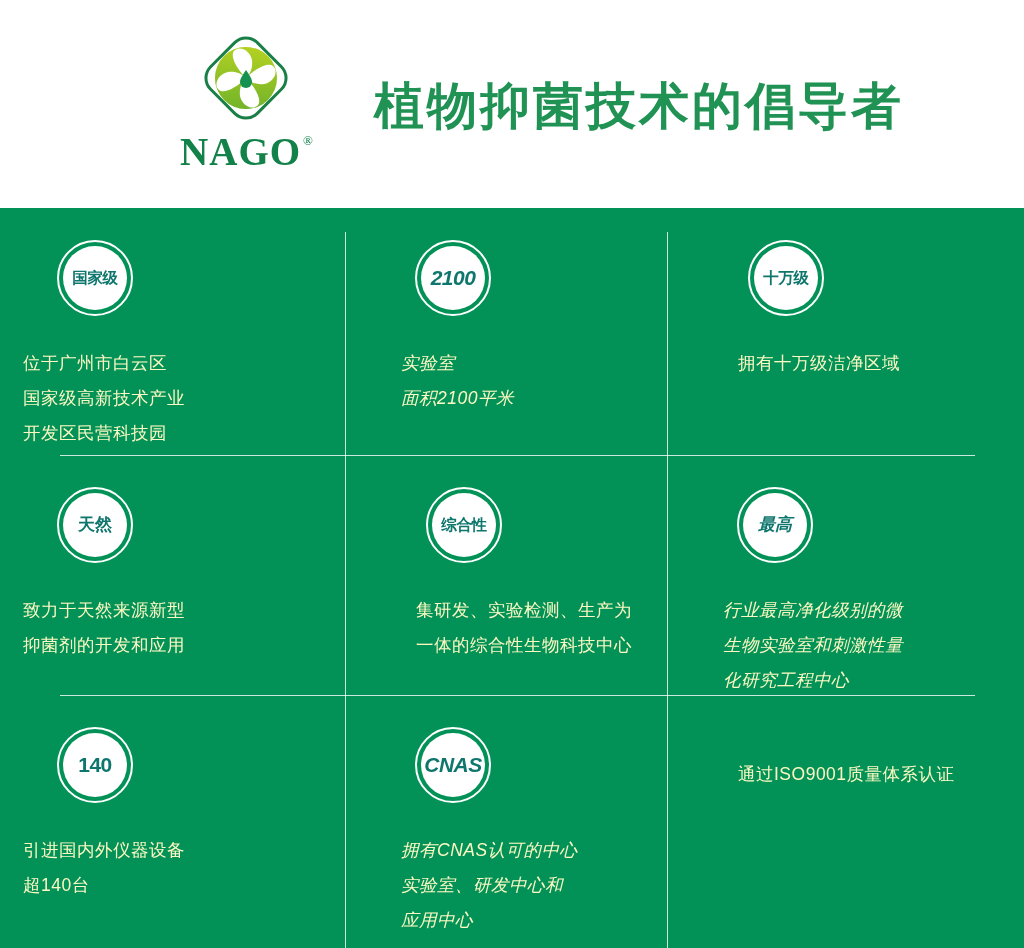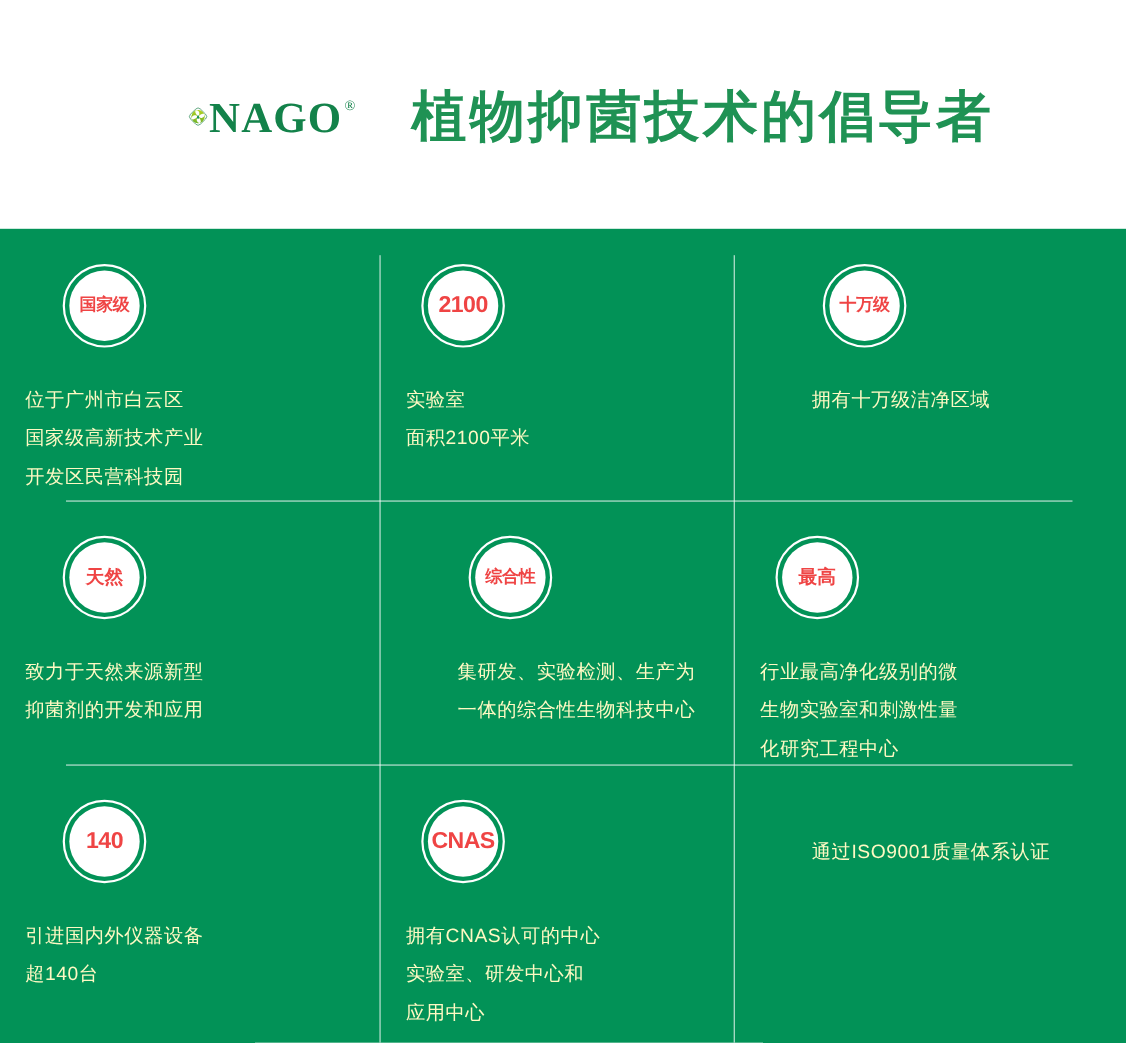--- a/index.html
+++ b/index.html
@@ -23,21 +23,21 @@
     display: flex;
     align-items: center;
   }
   .logo-block {
     position: absolute;
     left: 170px;
     top: 26px;
     width: 152px;
     height: 160px;
     display: flex;
-    flex-direction: row;
+    flex-direction: column;
     align-items: center;
   }
   .logo-mark {
     width: 104px;
     height: 104px;
     display: block;
   }
   .logo-word {
     margin-top: 2px;
     font-family: "Liberation Serif", "DejaVu Serif", serif;
@@ -83,21 +83,21 @@
     display: grid;
     grid-template-columns: 345px 322px 357px;
     grid-template-rows: 247px 240px 253px;
   }
   .cell {
     position: relative;
     box-sizing: border-box;
     padding-left: 23px;
     padding-top: 32px;
   }
-  .cell.col2 { padding-left: 24px; }
+  .cell.col2 { padding-left: 56px; font-style: italic; }
   .cell.col3 { padding-left: 71px; }
 
   
   .vline {
     position: absolute;
     width: 1px;
     background: rgba(255,255,255,0.80);
   }
   .hline {
     position: absolute;
@@ -128,21 +128,21 @@
     right: 4px;
     bottom: 4px;
     border-radius: 50%;
     background: #ffffff;
     display: flex;
     align-items: center;
     justify-content: center;
     flex-direction: column;
   }
   .badge-text {
-    color: #ef4444;
+    color: #0f766e;
     font-size: 17px;
     font-weight: bold;
     line-height: 1.05;
     letter-spacing: 0px;
     text-align: center;
     white-space: nowrap;
   }
   .badge-text.num {
     font-size: 21px;
     letter-spacing: -0.5px;

